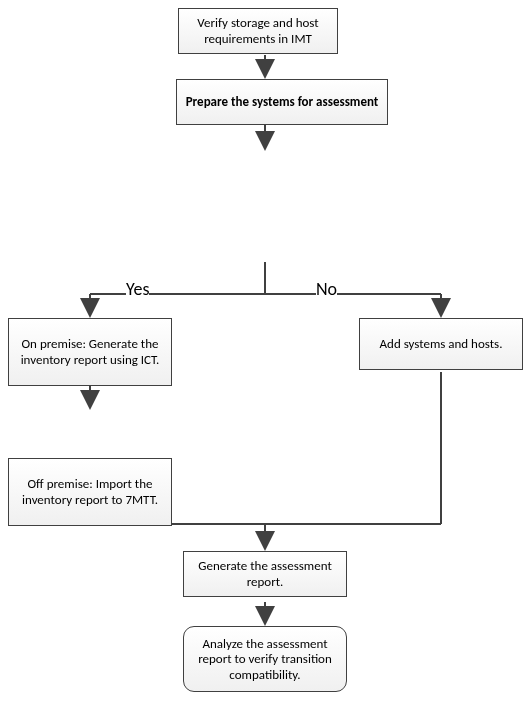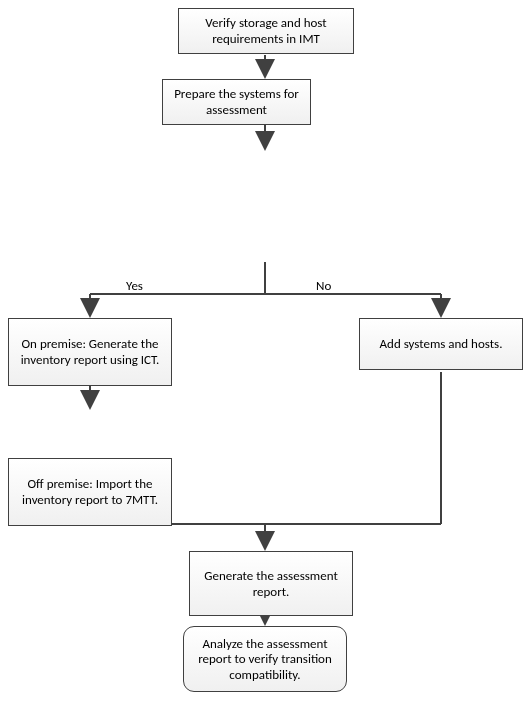--- a/index.html
+++ b/index.html
@@ -42,21 +42,21 @@
     left: 0; right: 0; top: 0; bottom: 0;
     display: flex;
     align-items: center;
     justify-content: center;
     text-align: center;
     line-height: 1.2;
     padding: 0 12px;
   }
   .edge-label {
     position: absolute;
-    font-size: 13px;
+    font-size: 18px;
     color: #000;
     background: #fff;
   }
   svg.arrows {
     position: absolute;
     left: 0; top: 0;
     width: 529px;
     height: 701px;
     pointer-events: none;
   }
@@ -93,45 +93,45 @@
       <line x1="441" y1="372" x2="441" y2="524"></line>
 
       <line x1="90" y1="524" x2="441" y2="524"></line>
 
       <line x1="265" y1="524" x2="265" y2="549" marker-end="url(#ah)"></line>
 
       <line x1="265" y1="602" x2="265" y2="624" marker-end="url(#ah)"></line>
     </g>
   </svg>
 
-  <div class="node" style="left:178px; top:8px;  width:176px; height:46px;">
+  <div class="node" style="left:178px; top:8px;  width:160px; height:46px;">
     <span>Verify storage and host requirements in IMT</span>
   </div>
 
-  <div class="node" style="left:162px; top:79px; width:149px; height:46px;">
+  <div class="node" style="left:176px; top:79px; width:212px; height:46px;font-weight:bold;">
     <span>Prepare the systems for assessment</span>
   </div>
 
 
   <div class="edge-label" style="left:126px; top:278px;">Yes</div>
   <div class="edge-label" style="left:316px; top:278px;">No</div>
 
   <div class="node" style="left:8px;   top:318px; width:164px; height:68px;">
     <span>On premise: Generate the inventory report using ICT.</span>
   </div>
 
   <div class="node" style="left:8px;   top:410px; width:164px; height:68px;margin-top:48px;">
     <span>Off premise: Import the inventory report to 7MTT.</span>
   </div>
 
   <div class="node" style="left:359px; top:318px; width:164px; height:52px;">
     <span>Add systems and hosts.</span>
   </div>
 
-  <div class="node" style="left:189px; top:551px; width:164px; height:65px;">
+  <div class="node" style="left:183px; top:551px; width:164px; height:46px;">
     <span>Generate the assessment report.</span>
   </div>
 
   <div class="node" style="left:183px; top:626px; width:164px; height:66px;border-radius:11px;">
     <span>Analyze the assessment report to verify transition compatibility.</span>
   </div>
 
 </div>
 
 </body></html>

